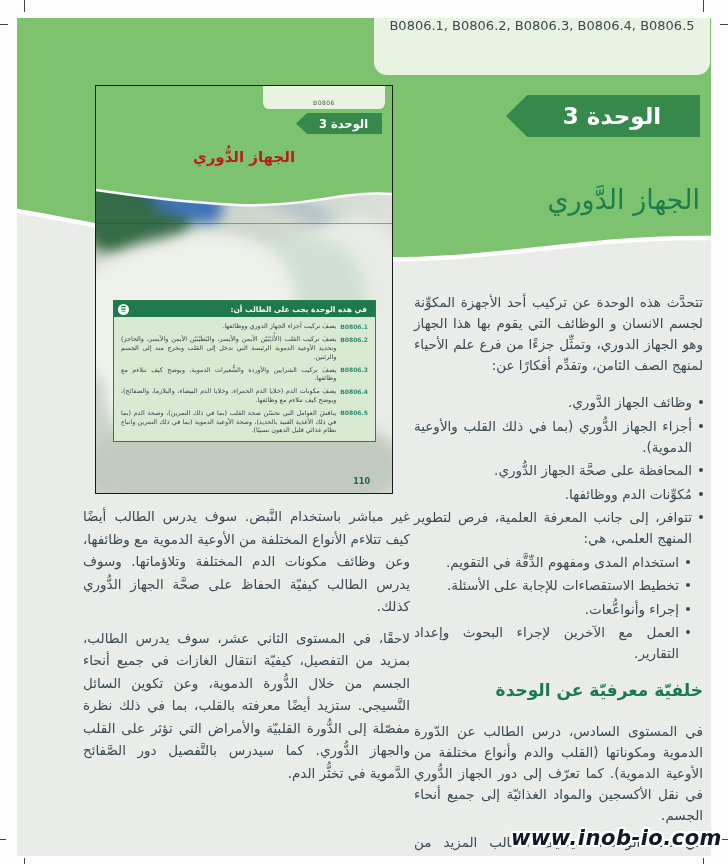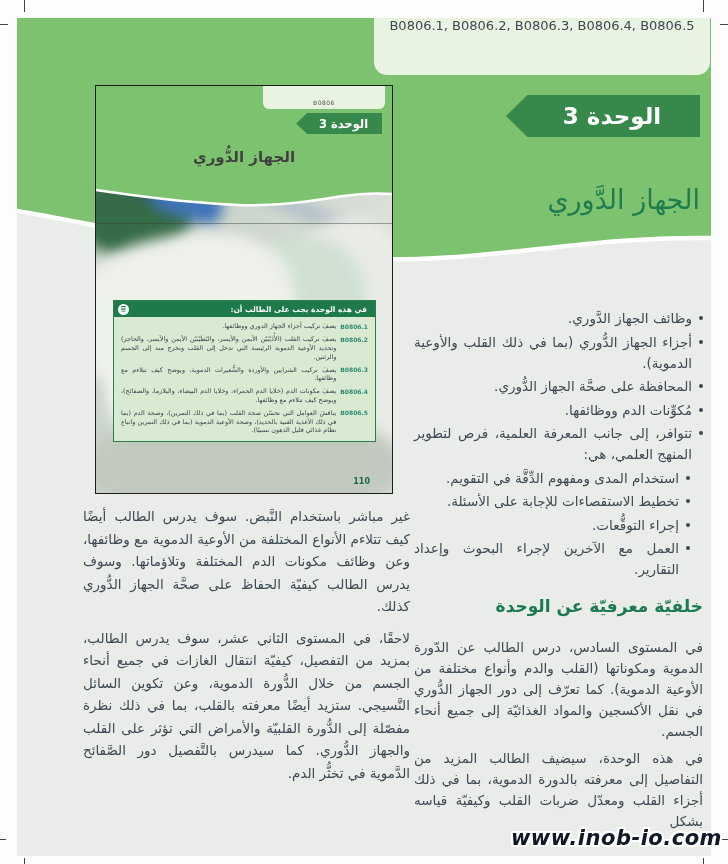--- a/index.html
+++ b/index.html
@@ -43,21 +43,21 @@
     position:absolute;top:0;right:7px;width:122px;height:23px;background:#e8f3e1;border-radius:0 0 6px 6px;
     z-index:4;display:flex;align-items:flex-end;justify-content:center;padding-bottom:3px;box-sizing:border-box;
     font-size:6px;color:#4a5250;direction:ltr;letter-spacing:.5px;
   }
   .mini-ribbon{
     position:absolute;top:27px;right:10px;width:86px;height:21px;background:#37894b;
     clip-path:polygon(0 50%,13% 0,100% 0,100% 100%,13% 100%);
     display:flex;align-items:center;justify-content:center;padding-left:9px;box-sizing:border-box;
     color:#fff;font-size:11.5px;font-weight:bold;z-index:4;direction:rtl;
   }
-  .mini-title{position:absolute;top:62px;left:0;right:0;text-align:center;color:#404040;font-weight:bold;font-size:15px;z-index:4;direction:rtl;}
+  .mini-title{position:absolute;top:62px;left:0;right:0;text-align:center;color:#b91c1c;font-weight:bold;font-size:15px;z-index:4;direction:rtl;}
   .obj-box{position:absolute;left:17px;right:16px;top:214px;background:#d9ead2;border:1.5px solid #2d7c4c;z-index:5;}
   .obj-head{
     position:relative;background:#1e7a4a;color:#fff;font-size:7.5px;font-weight:bold;height:16px;
     display:flex;align-items:center;direction:rtl;padding:0 8px 0 20px;box-sizing:border-box;
   }
   .obj-icon{
     position:absolute;left:4px;top:2.5px;width:11px;height:11px;border-radius:50%;background:#fff;
     color:#1e7a4a;font-size:7px;line-height:11px;text-align:center;font-weight:bold;
   }
   .obj-items{padding:5px 7px 6px;display:flex;flex-direction:column;gap:4px;direction:rtl;}
@@ -178,20 +178,21 @@
 
       <div class="thumb-pagenum">110</div>
     </div>
 
     <div class="left-col">
       <p>غير مباشر باستخدام النَّبض. سوف يدرس الطالب أيضًا كيف تتلاءم الأنواع المختلفة من الأوعية الدموية مع وظائفها، وعن وظائف مكونات الدم المختلفة وتلاؤماتها. وسوف يدرس الطالب كيفيّة الحفاظ على صحَّة الجهاز الدُّوري كذلك.</p>
       <p>لاحقًا، في المستوى الثاني عشر، سوف يدرس الطالب، بمزيد من التفصيل، كيفيّة انتقال الغازات في جميع أنحاء الجسم من خلال الدُّورة الدموية، وعن تكوين السائل النَّسيجي. ستزيد أيضًا معرفته بالقلب، بما في ذلك نظرة مفصّلة إلى الدُّورة القلبيّة والأمراض التي تؤثر على القلب والجهاز الدُّوري. كما سيدرس بالتَّفصيل دور الصَّفائح الدَّموية في تخثُّر الدم.</p>
     </div>
 
     <div class="right-col">
+      <p>تتحدَّث هذه الوحدة عن تركيب أحد الأجهزة المكوِّنة لجسم الانسان و الوظائف التي يقوم بها هذا الجهاز وهو الجهاز الدوري، وتمثِّل جزءًا من فرع علم الأحياء لمنهج الصف الثامن، وتقدِّم أفكارًا عن:</p>
       <div class="bullets">
         <div class="bullet">
             <span class="dot"></span>
             <span class="txt">وظائف الجهاز الدَّوري.</span>
           </div>
         <div class="bullet">
             <span class="dot"></span>
             <span class="txt">أجزاء الجهاز الدُّوري (بما في ذلك القلب والأوعية الدموية).</span>
           </div>
         <div class="bullet">
@@ -209,21 +210,21 @@
         <div class="bullet sub">
             <span class="dot"></span>
             <span class="txt">استخدام المدى ومفهوم الدِّقَّة في التقويم.</span>
           </div>
         <div class="bullet sub">
             <span class="dot"></span>
             <span class="txt">تخطيط الاستقصاءات للإجابة على الأسئلة.</span>
           </div>
         <div class="bullet sub">
             <span class="dot"></span>
-            <span class="txt">إجراء التوقُّعات.</span>
+            <span class="txt">إجراء وأنواعُّعات.</span>
           </div>
         <div class="bullet sub">
             <span class="dot"></span>
             <span class="txt">العمل مع الآخرين لإجراء البحوث وإعداد التقارير.</span>
           </div>
       </div>
       <h2 class="second">خلفيّة معرفيّة عن الوحدة</h2>
       <p>في المستوى السادس، درس الطالب عن الدّورة الدموية ومكوناتها (القلب والدم وأنواع مختلفة من الأوعية الدموية). كما تعرّف إلى دور الجهاز الدُّوري في نقل الأكسجين والمواد الغذائيّة إلى جميع أنحاء الجسم.</p>
       <p>في هذه الوحدة، سيضيف الطالب المزيد من التفاصيل إلى معرفته بالدورة الدموية، بما في ذلك أجزاء القلب ومعدّل ضربات القلب وكيفيّة قياسه بشكل</p>
     </div>

